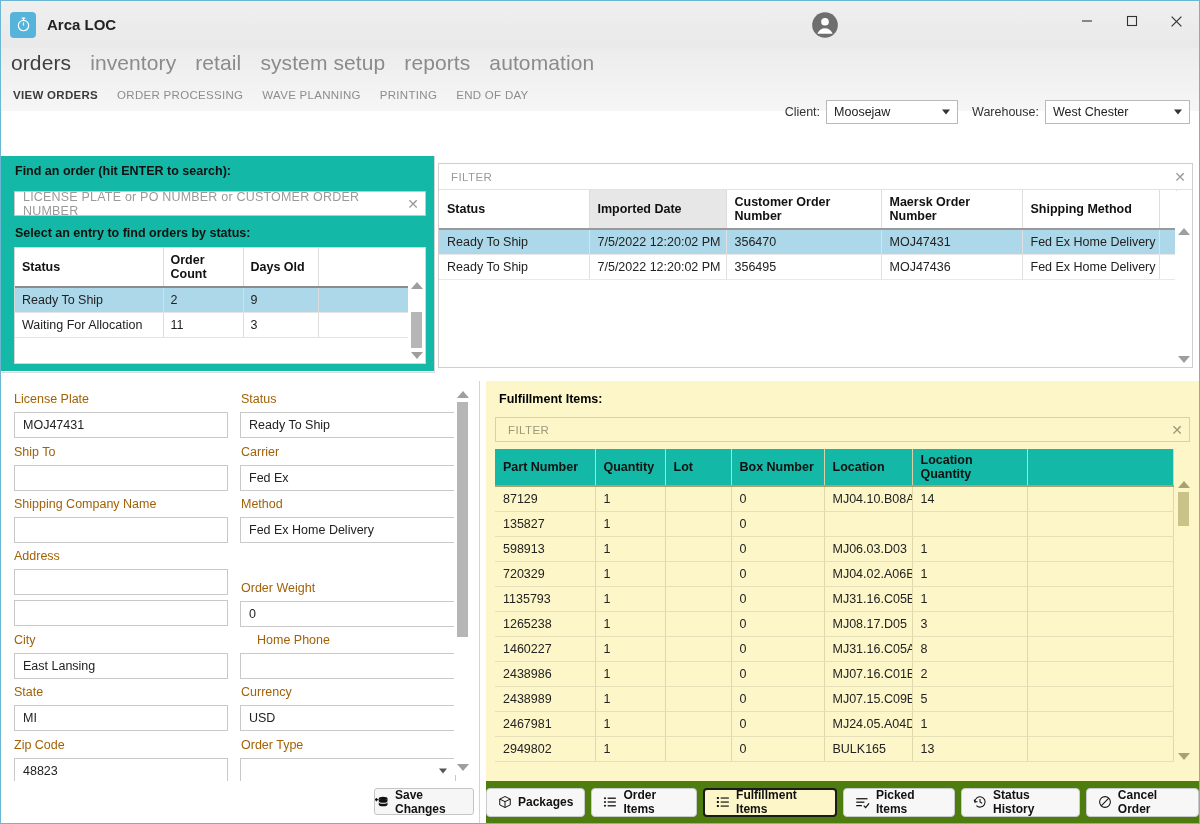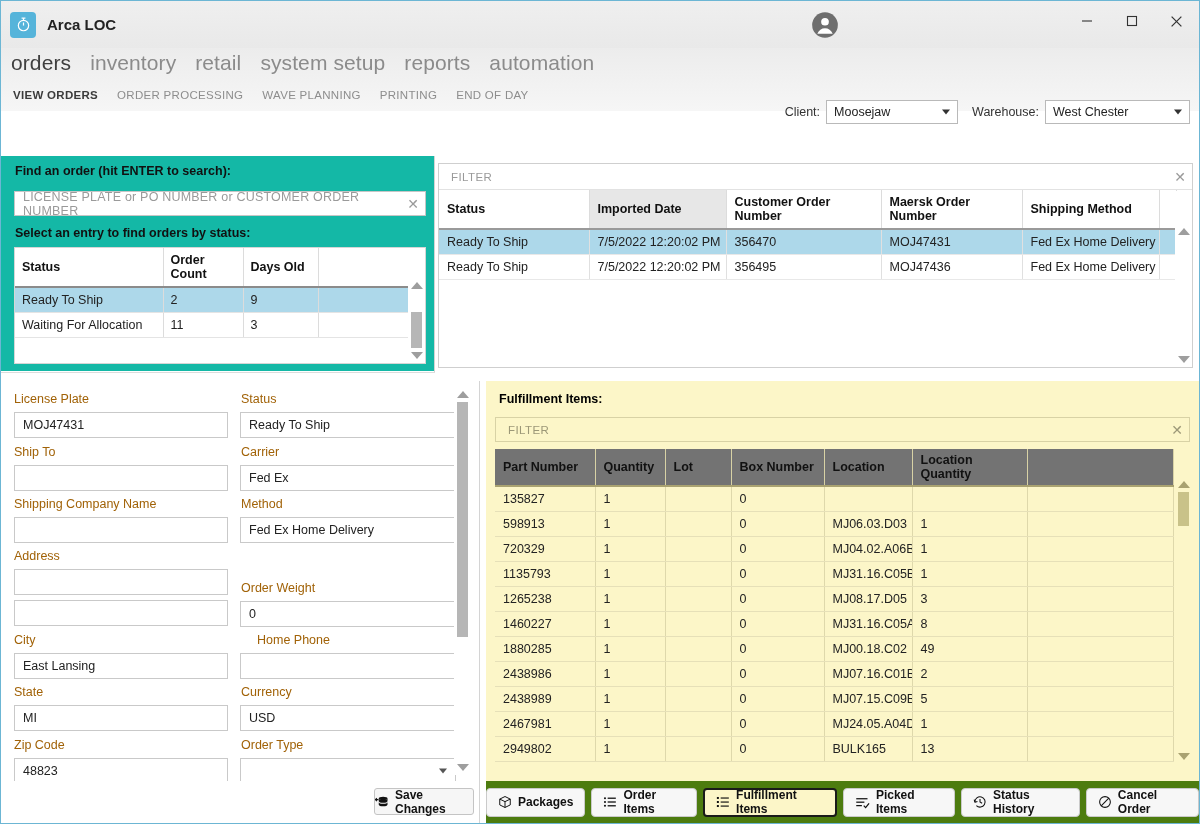--- a/index.html
+++ b/index.html
@@ -227,21 +227,21 @@
   }
   .ff-filter .x-icon { color: #9c9878; }
   .ff-grid {
     position: absolute; left: 9px; top: 68px; width: 695px; height: 315px;
     overflow: hidden;
   }
   .ff-tbl { width: 678px; border-collapse: collapse; table-layout: fixed; }
   .ff-tbl th {
     font-size: 12.5px; font-weight: bold; color: #111;
     text-align: left; padding: 4px 8px; height: 25px;
-    border-right: 1px solid #d8d2a5; background: #737373;
+    border-right: 1px solid #d8d2a5; background: #14b8a6;
   }
   .ff-tbl thead tr { border-bottom: 2px solid #a9a271; }
   .ff-tbl td {
     font-size: 12.5px; color: #222; padding: 3px 8px; height: 25px;
     border-right: 1px solid #ded8ab; border-bottom: 1px solid #e6e0b8;
     white-space: nowrap; overflow: hidden;
   }
   .vscroll.yellow { background: #fcf6c8; }
   .vscroll.yellow .arrow-up { border-bottom-color: #a9a271; }
   .vscroll.yellow .arrow-dn { border-top-color: #a9a271; }
@@ -556,20 +556,29 @@
             <th style="width:70px">Quantity</th>
             <th style="width:66px">Lot</th>
             <th style="width:93px">Box Number</th>
             <th style="width:88px">Location</th>
             <th style="width:115px">Location Quantity</th>
             <th style="width:146px"></th>
           </tr>
         </thead>
         <tbody id="ff-body">
             <tr>
+              <td>87129</td>
+              <td>1</td>
+              <td></td>
+              <td>0</td>
+              <td>MJ04.10.B08A</td>
+              <td>14</td>
+              <td></td>
+            </tr>
+            <tr>
               <td>135827</td>
               <td>1</td>
               <td></td>
               <td>0</td>
               <td></td>
               <td></td>
               <td></td>
             </tr>
             <tr>
               <td>598913</td>
@@ -607,29 +616,20 @@
               <td>3</td>
               <td></td>
             </tr>
             <tr>
               <td>1460227</td>
               <td>1</td>
               <td></td>
               <td>0</td>
               <td>MJ31.16.C05A</td>
               <td>8</td>
-              <td></td>
-            </tr>
-            <tr>
-              <td>1880285</td>
-              <td>1</td>
-              <td></td>
-              <td>0</td>
-              <td>MJ00.18.C02</td>
-              <td>49</td>
               <td></td>
             </tr>
             <tr>
               <td>2438986</td>
               <td>1</td>
               <td></td>
               <td>0</td>
               <td>MJ07.16.C01B</td>
               <td>2</td>
               <td></td>

